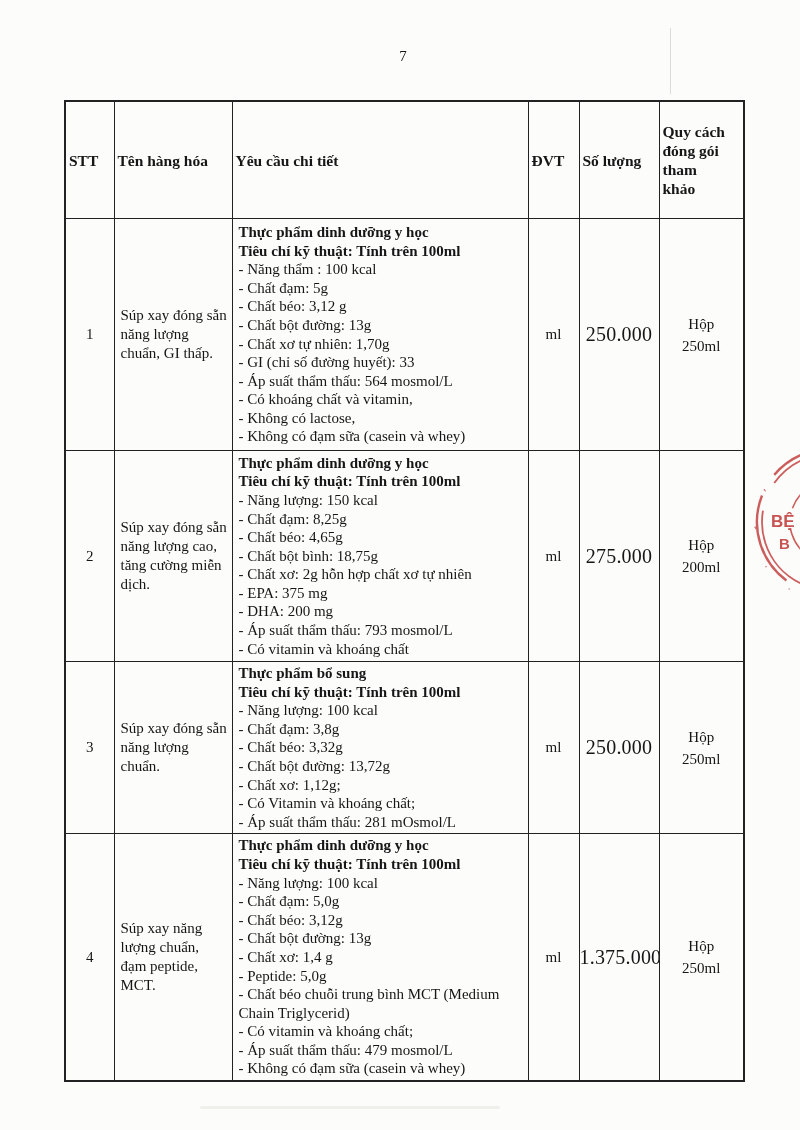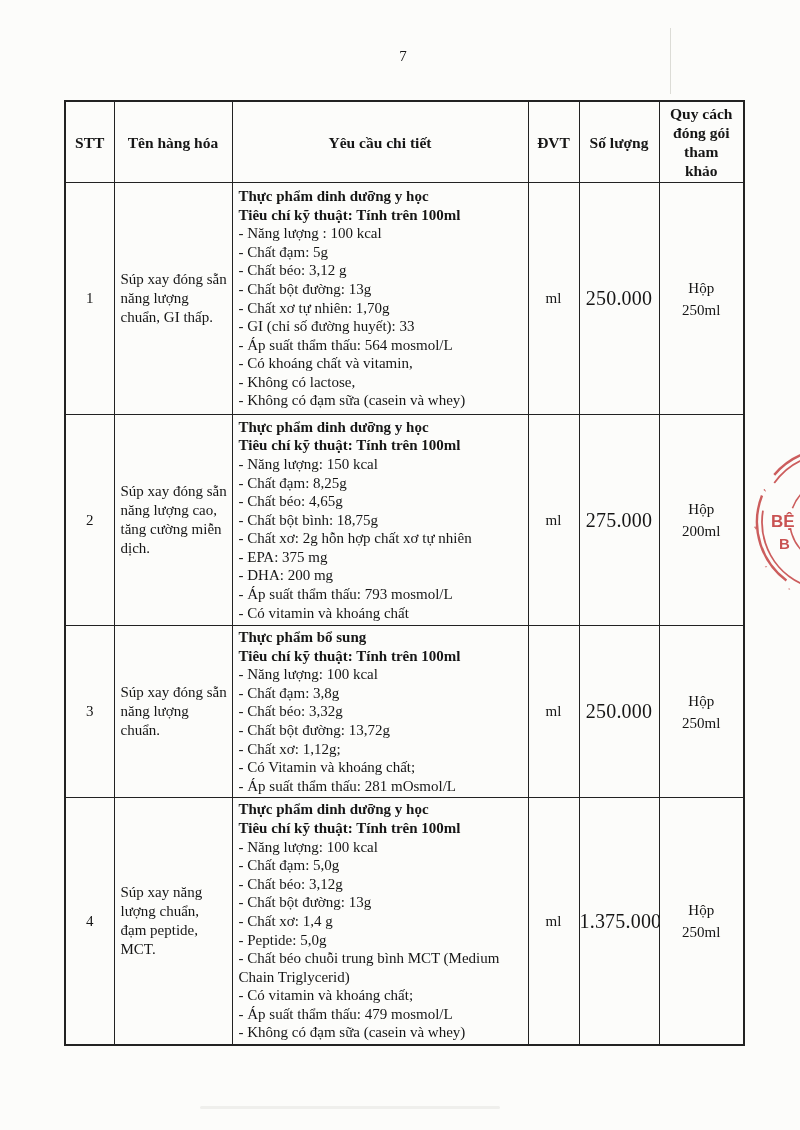--- a/index.html
+++ b/index.html
@@ -29,22 +29,22 @@
     border-collapse:collapse;table-layout:fixed;
     border:2px solid #222;
   }
   .product th,.product td{
     border:1px solid #222;
     vertical-align:middle;
     padding:0;
     overflow:hidden;
   }
   .product th{
-    font-weight:bold;font-size:15.5px;text-align:center;line-height:19px;
-    padding:2px 3px;
+    font-weight:bold;font-size:15.5px;text-align:left;line-height:19px;
+    padding:20px 3px;
   }
   .product td{font-size:15px;}
   tr.hrow{height:77px}
   tr.r0{height:232px}
   tr.r1{height:211px}
   tr.r2{height:167px}
   tr.r3{height:240px}
   td.stt,td.unit,td.qty,td.pack{text-align:center;}
   td.qty{font-size:20px;letter-spacing:.2px;}
   td.name{padding:2px 3px 2px 6px;line-height:19px;}
@@ -91,21 +91,21 @@
       </tr>
     </thead>
     <tbody>
       <tr class="r0">
         <td class="stt">1</td>
         <td class="name">Súp xay đóng sẵn năng lượng chuẩn, GI thấp.</td>
         <td class="det">
           <div class="detwrap">
               <div class="b">Thực phẩm dinh dưỡng y học</div>
               <div class="b">Tiêu chí kỹ thuật: Tính trên 100ml</div>
-              <div>- Năng lượng : 100 kcal</div>
+              <div>- Năng thẩm : 100 kcal</div>
               <div>- Chất đạm: 5g</div>
               <div>- Chất béo: 3,12 g</div>
               <div>- Chất bột đường: 13g</div>
               <div>- Chất xơ tự nhiên: 1,70g</div>
               <div>- GI (chỉ số đường huyết): 33</div>
               <div>- Áp suất thẩm thấu: 564 mosmol/L</div>
               <div>- Có khoáng chất và vitamin,</div>
               <div>- Không có lactose,</div>
               <div>- Không có đạm sữa (casein và whey)</div>
             </div>

